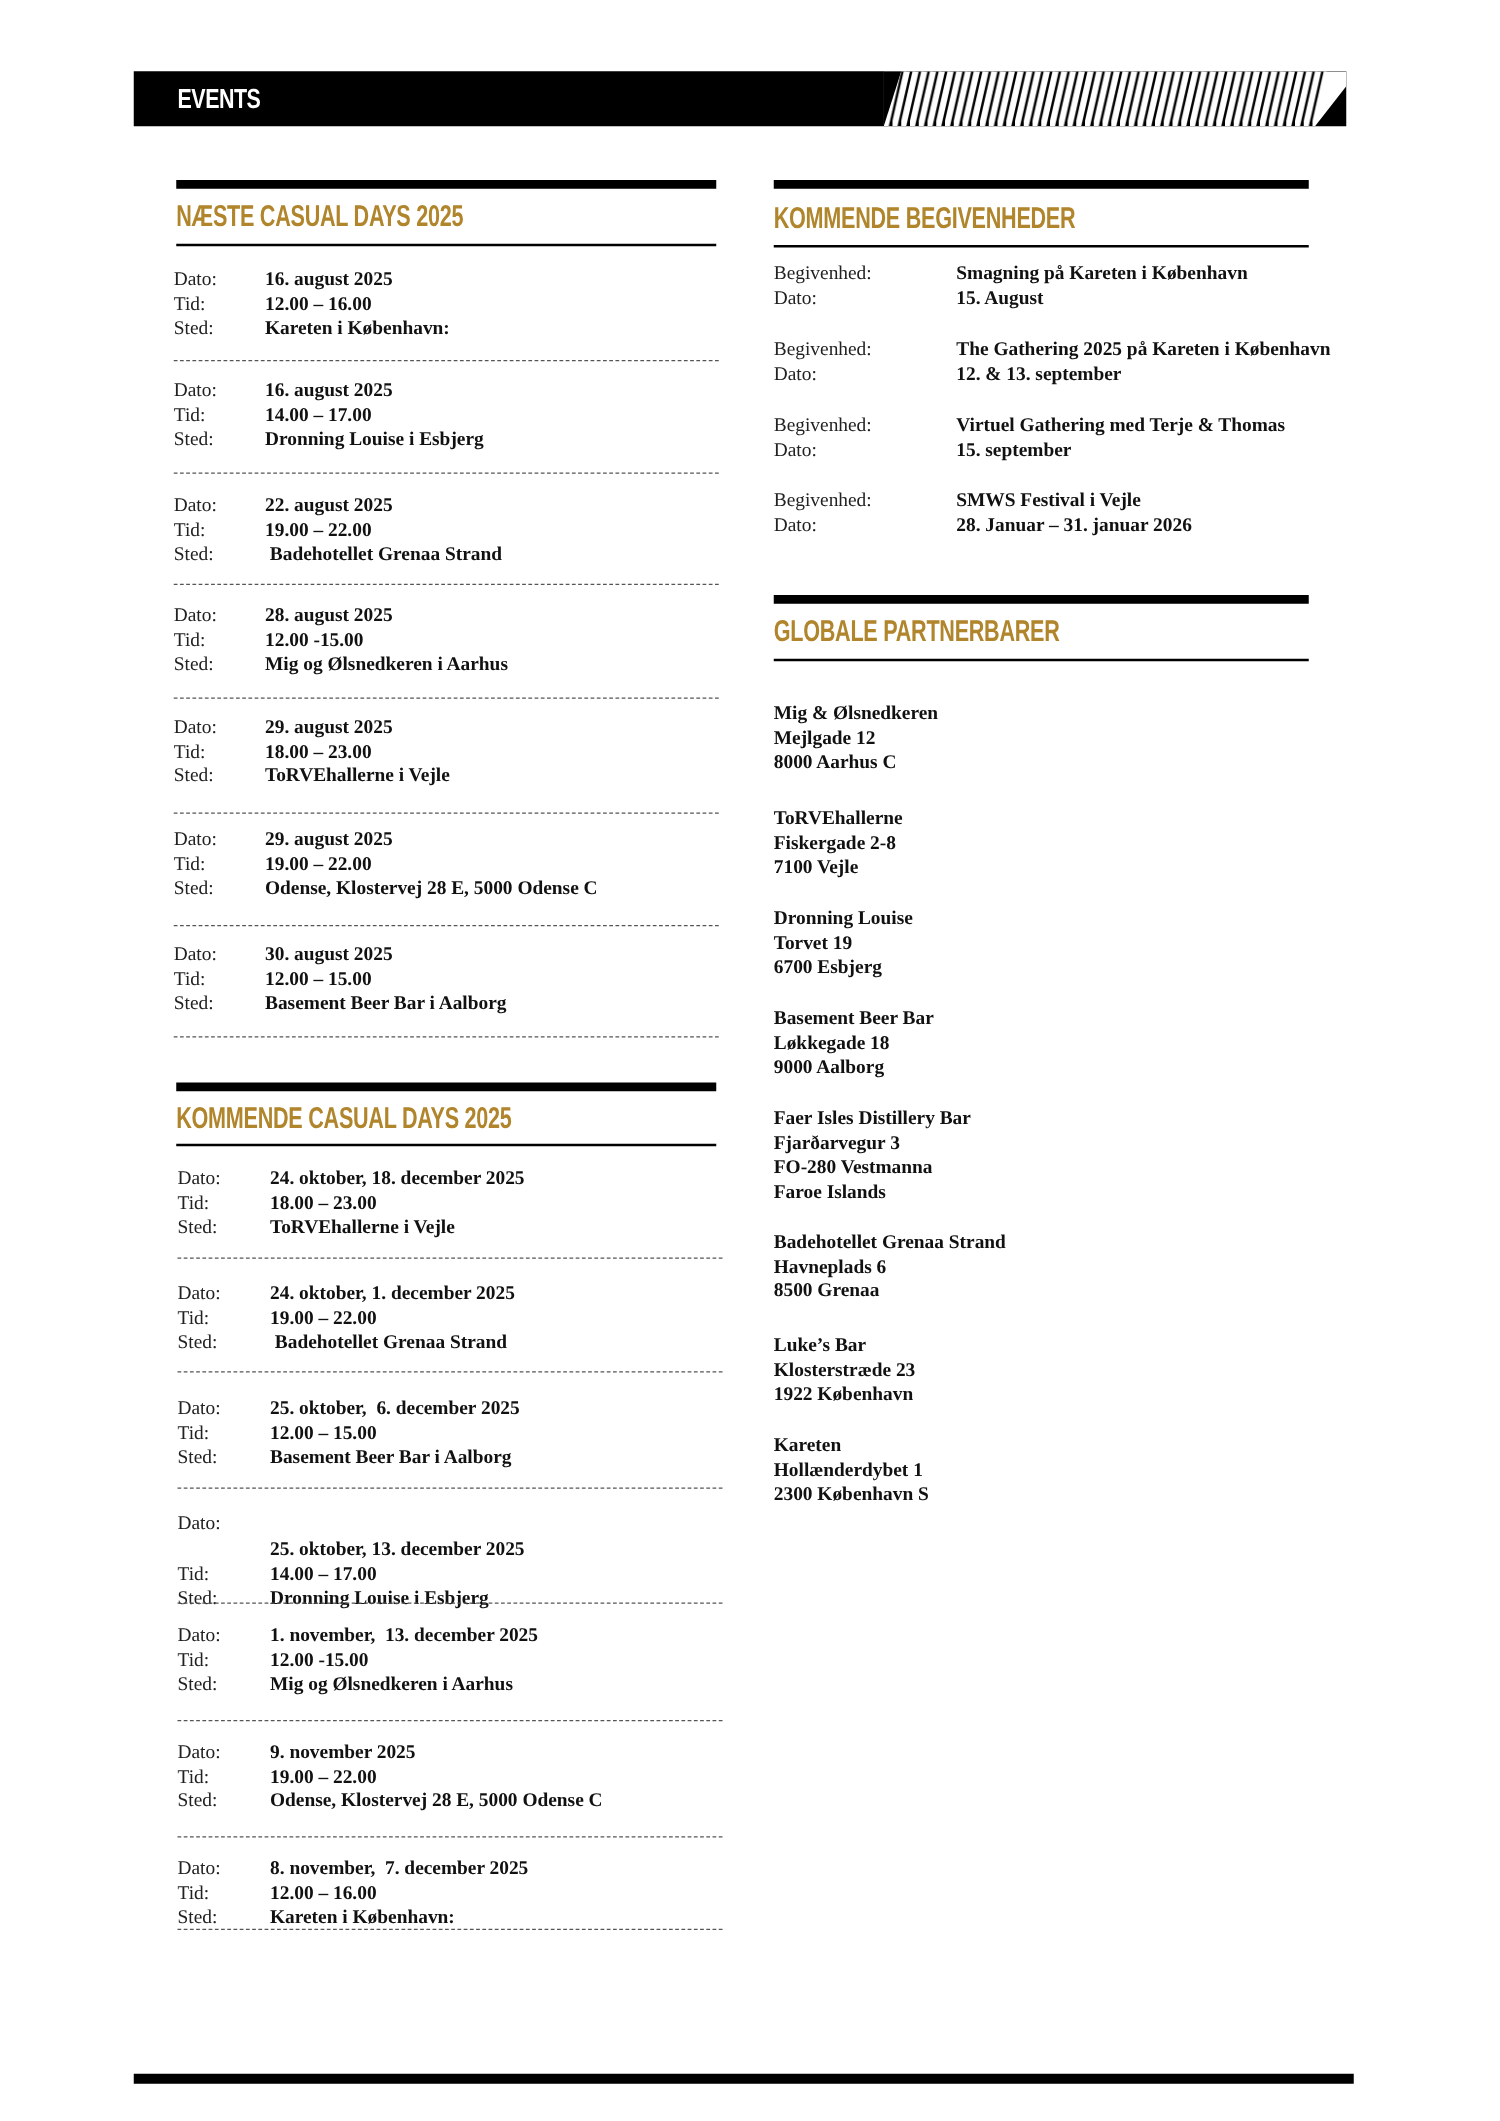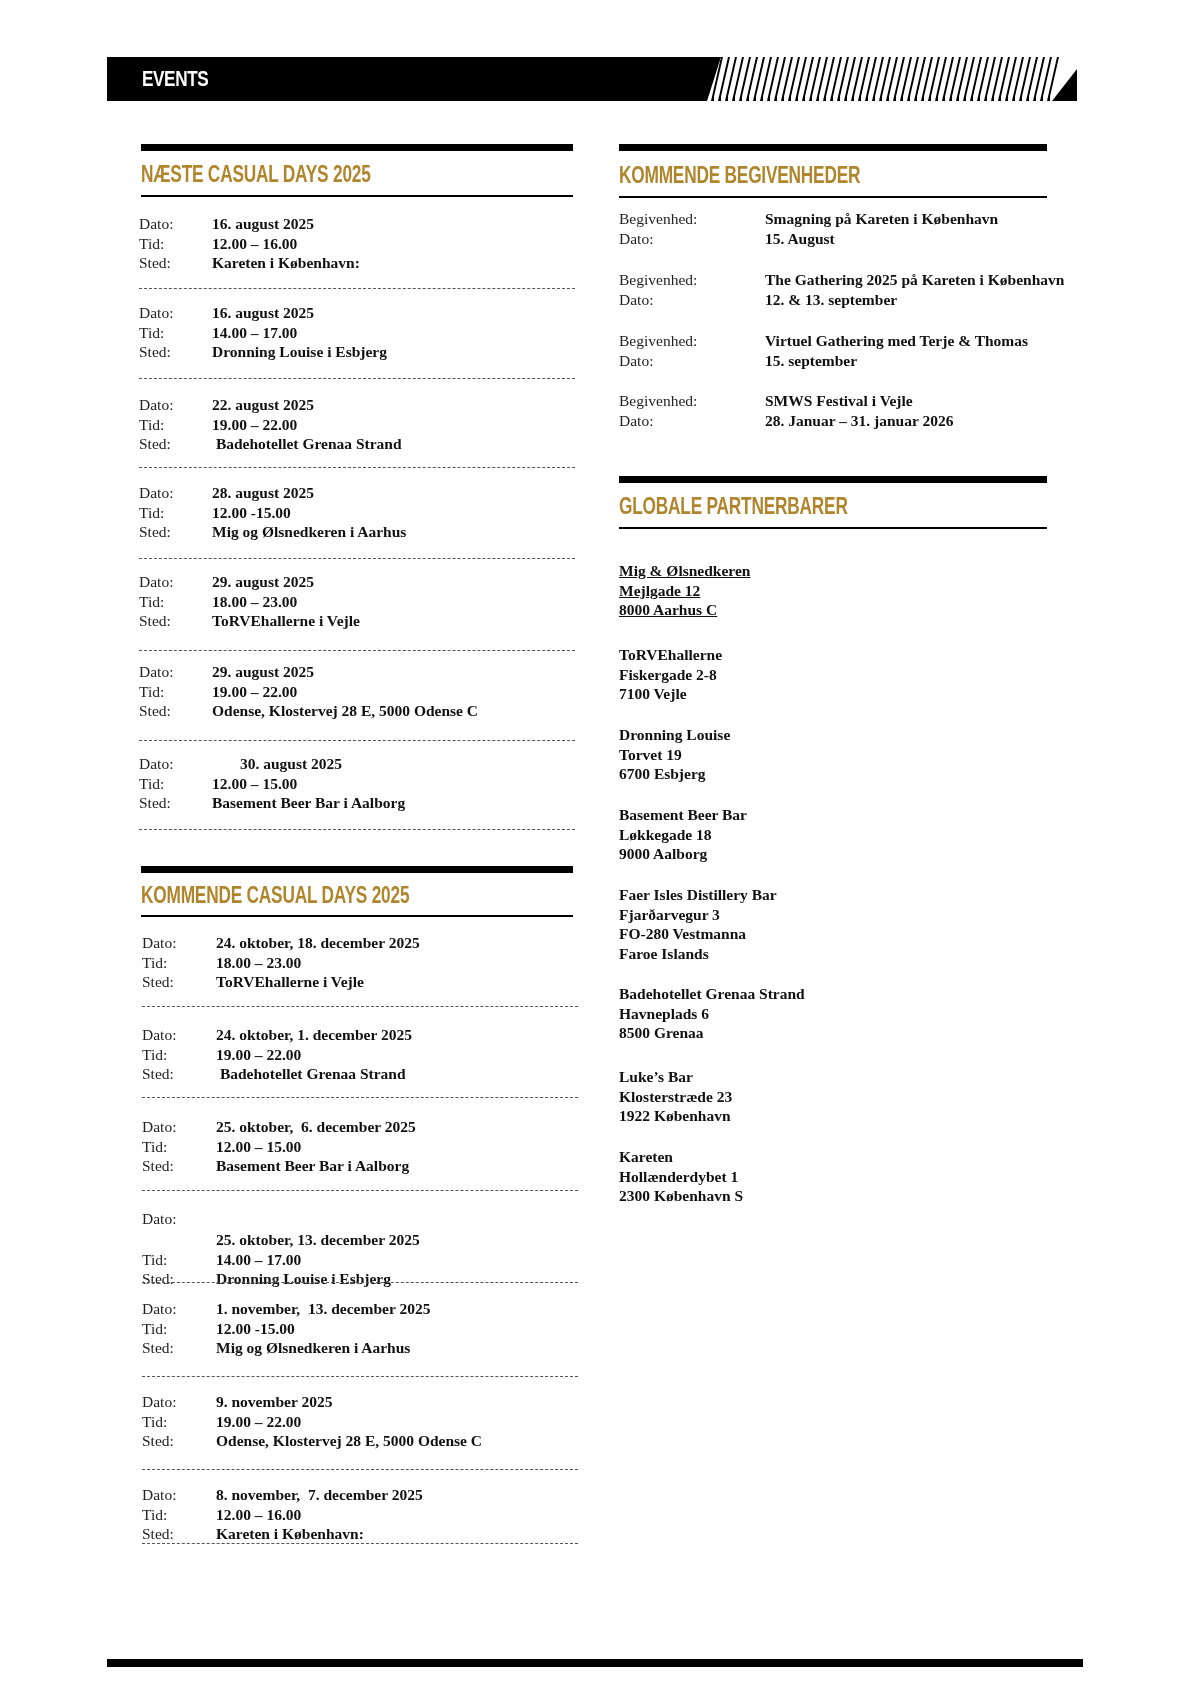--- a/index.html
+++ b/index.html
@@ -137,21 +137,21 @@
       </div>
       <div class="row">
         <span class="lbl" style="width: 73px; display: inline-block;">Sted:</span>
         <span class="val" style="white-space: pre;">Odense, Klostervej 28 E, 5000 Odense C</span>
       </div>
     </div>
     <div class="dash" style="left: 139px; top: 740px; width: 436px;"></div>
     <div class="entry" style="left: 139px; top: 754px;">
       <div class="row">
         <span class="lbl" style="width: 73px; display: inline-block;">Dato:</span>
-        <span class="val" style="white-space: pre; margin-left: 28px;">30. august 2025</span>
+        <span class="val" style="white-space: pre;">30. august 2025</span>
       </div>
       <div class="row">
         <span class="lbl" style="width: 73px; display: inline-block;">Tid:</span>
         <span class="val" style="white-space: pre;">12.00 – 15.00</span>
       </div>
       <div class="row">
         <span class="lbl" style="width: 73px; display: inline-block;">Sted:</span>
         <span class="val" style="white-space: pre;">Basement Beer Bar i Aalborg</span>
       </div>
     </div>
@@ -315,21 +315,21 @@
         <span class="val">28. Januar – 31. januar 2026</span>
       </div>
     </div>
   </div>
 
 <div class="sec-bar" style="left:619px; top:476px; width:428px;"></div>
 <div class="sec-title" style="left:619px; top:492px;">GLOBALE PARTNERBARER</div>
 <div class="sec-line" style="left:619px; top:527px; width:428px;"></div>
 
 <div id="partner-list">
-    <div class="partner" style="top: 561px; text-decoration: underline;">
+    <div class="partner" style="top: 561px;">
       <div>Mig &amp; Ølsnedkeren</div>
       <div>Mejlgade 12</div>
       <div>8000 Aarhus C</div>
     </div>
     <div class="partner" style="top: 645px;">
       <div>ToRVEhallerne</div>
       <div>Fiskergade 2-8</div>
       <div>7100 Vejle</div>
     </div>
     <div class="partner" style="top: 725px;">

